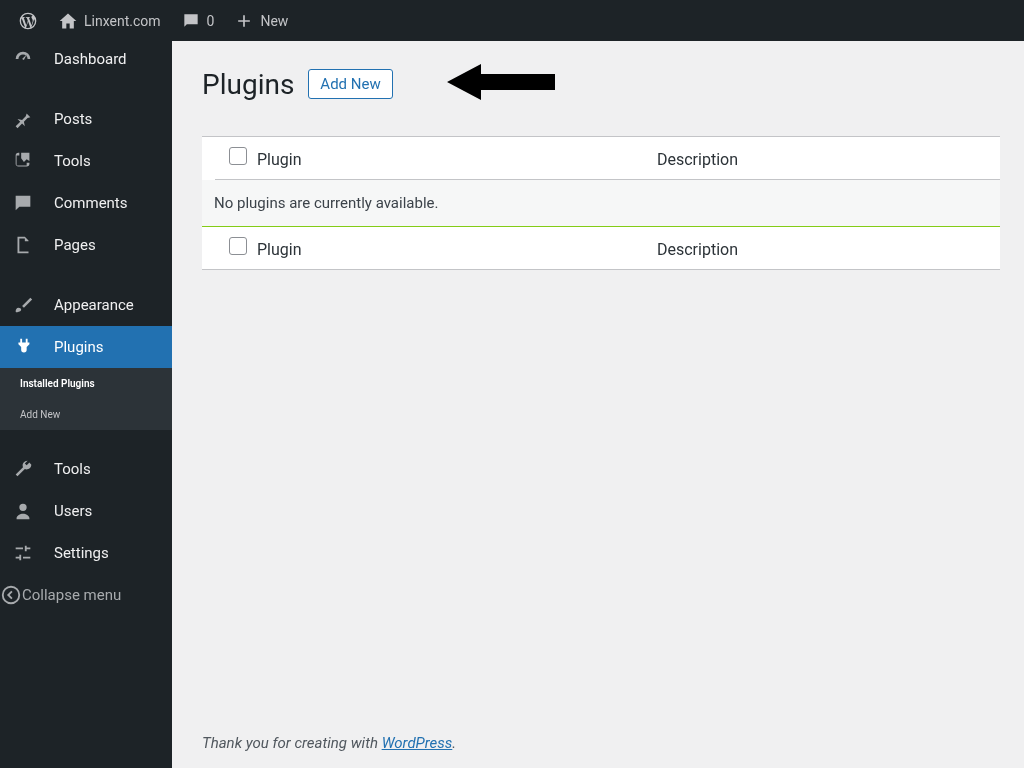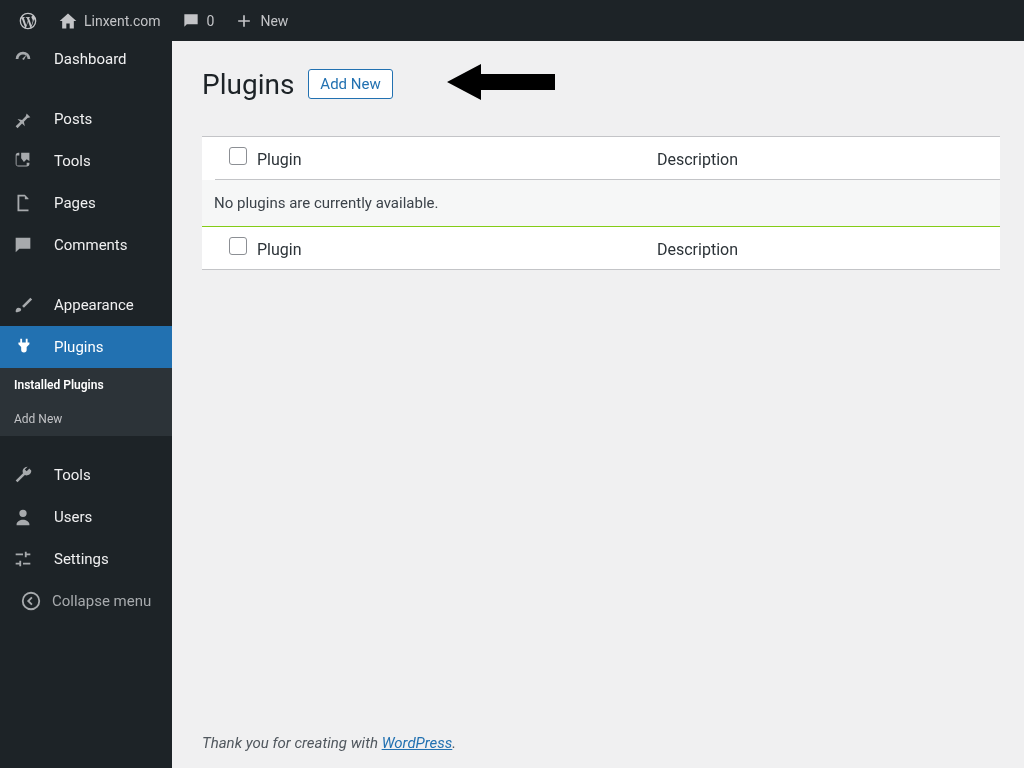--- a/index.html
+++ b/index.html
@@ -13,23 +13,23 @@
 
 
 .sidebar { position:fixed; top:38px; left:0; bottom:0; width:172px; background:#1d2327; color:#c3c4c7; font-size:15px; }
 .side-item { display:flex; align-items:center; gap:20px; padding:10px 12px; cursor:pointer; color:#f0f0f1; }
 .side-item .ic { width:22px; height:22px; color:#a7aaad; }
 .side-item.current { background:#2271b1; color:#fff; position:relative; }
 .side-item.current .ic { color:#fff; }
 .side-item.current::after { content:""; position:absolute; right:-8px; top:50%; transform:translateY(-50%); border:8px solid transparent; border-right-color:#f0f0f1; }
 .side-gap { height:18px; }
 .submenu { background:#2c3338; }
-.submenu-item { padding:10px 14px; font-size:12px; color:#c3c4c7; cursor:pointer; }
+.submenu-item { padding:10px 20px; font-size:10px; color:#c3c4c7; cursor:pointer; }
 .submenu-item.active { color:#fff; font-weight:600; }
-.collapse { display:flex; align-items:center; gap:10px; padding:10px 20px; color:#a7aaad; cursor:pointer; }
+.collapse { display:flex; align-items:center; padding:10px 0; color:#a7aaad; cursor:pointer; }
 .collapse .ic { width:22px; height:22px; }
 
 
 .main { position:absolute; top:38px; left:172px; right:0; bottom:0; padding:22px 24px 0 30px; display:flex; flex-direction:column; }
 .page-head { display:flex; align-items:center; gap:14px; margin-bottom:28px; }
 .page-title { font-size:28px; font-weight:400; color:#1d2327; }
 .add-btn { border:1px solid #2271b1; color:#2271b1; background:#fff; padding:5px 11px; font-size:15px; border-radius:3px; cursor:pointer; }
 .arrow { margin-left:40px; }
 
 .table { border:1px solid #c3c4c7; border-left:none; border-right:none; background:#fff; }
@@ -103,32 +103,32 @@
     <span class="ic">
         <svg viewBox="0 0 24 24">
           <path d="M4 6a3 3 0 013-3h1v3H5v11h11v-3h3v1a3 3 0 01-3 3H7a3 3 0 01-3-3V6zm6-3h9v9l-3-2-3 3-3-4V3z"></path>
         </svg>
       </span>
     <span>Tools</span>
   </div>
   <div class="side-item">
     <span class="ic">
         <svg viewBox="0 0 24 24">
+          <path d="M4 4h16v12H8l-4 4V4z"></path>
+        </svg>
+      </span>
+    <span>Comments</span>
+  </div>
+  <div class="side-item">
+    <span class="ic">
+        <svg viewBox="0 0 24 24">
           <path d="M6 3h8l4 4v14H6V3zm2 2v14h10V8h-4V5H8z"></path>
         </svg>
       </span>
     <span>Pages</span>
-  </div>
-  <div class="side-item">
-    <span class="ic">
-        <svg viewBox="0 0 24 24">
-          <path d="M4 4h16v12H8l-4 4V4z"></path>
-        </svg>
-      </span>
-    <span>Comments</span>
   </div>
   <div class="side-gap"></div>
   <div class="side-item">
     <span class="ic">
         <svg viewBox="0 0 24 24">
           <path d="M20 4l-9 9 2 2 9-9-2-2zM7 15c-2 0-3 2-3 4 0 1 1 1 1 1 2 0 5-1 5-3 0-1-1-2-3-2z"></path>
         </svg>
       </span>
     <span>Appearance</span>
   </div>

